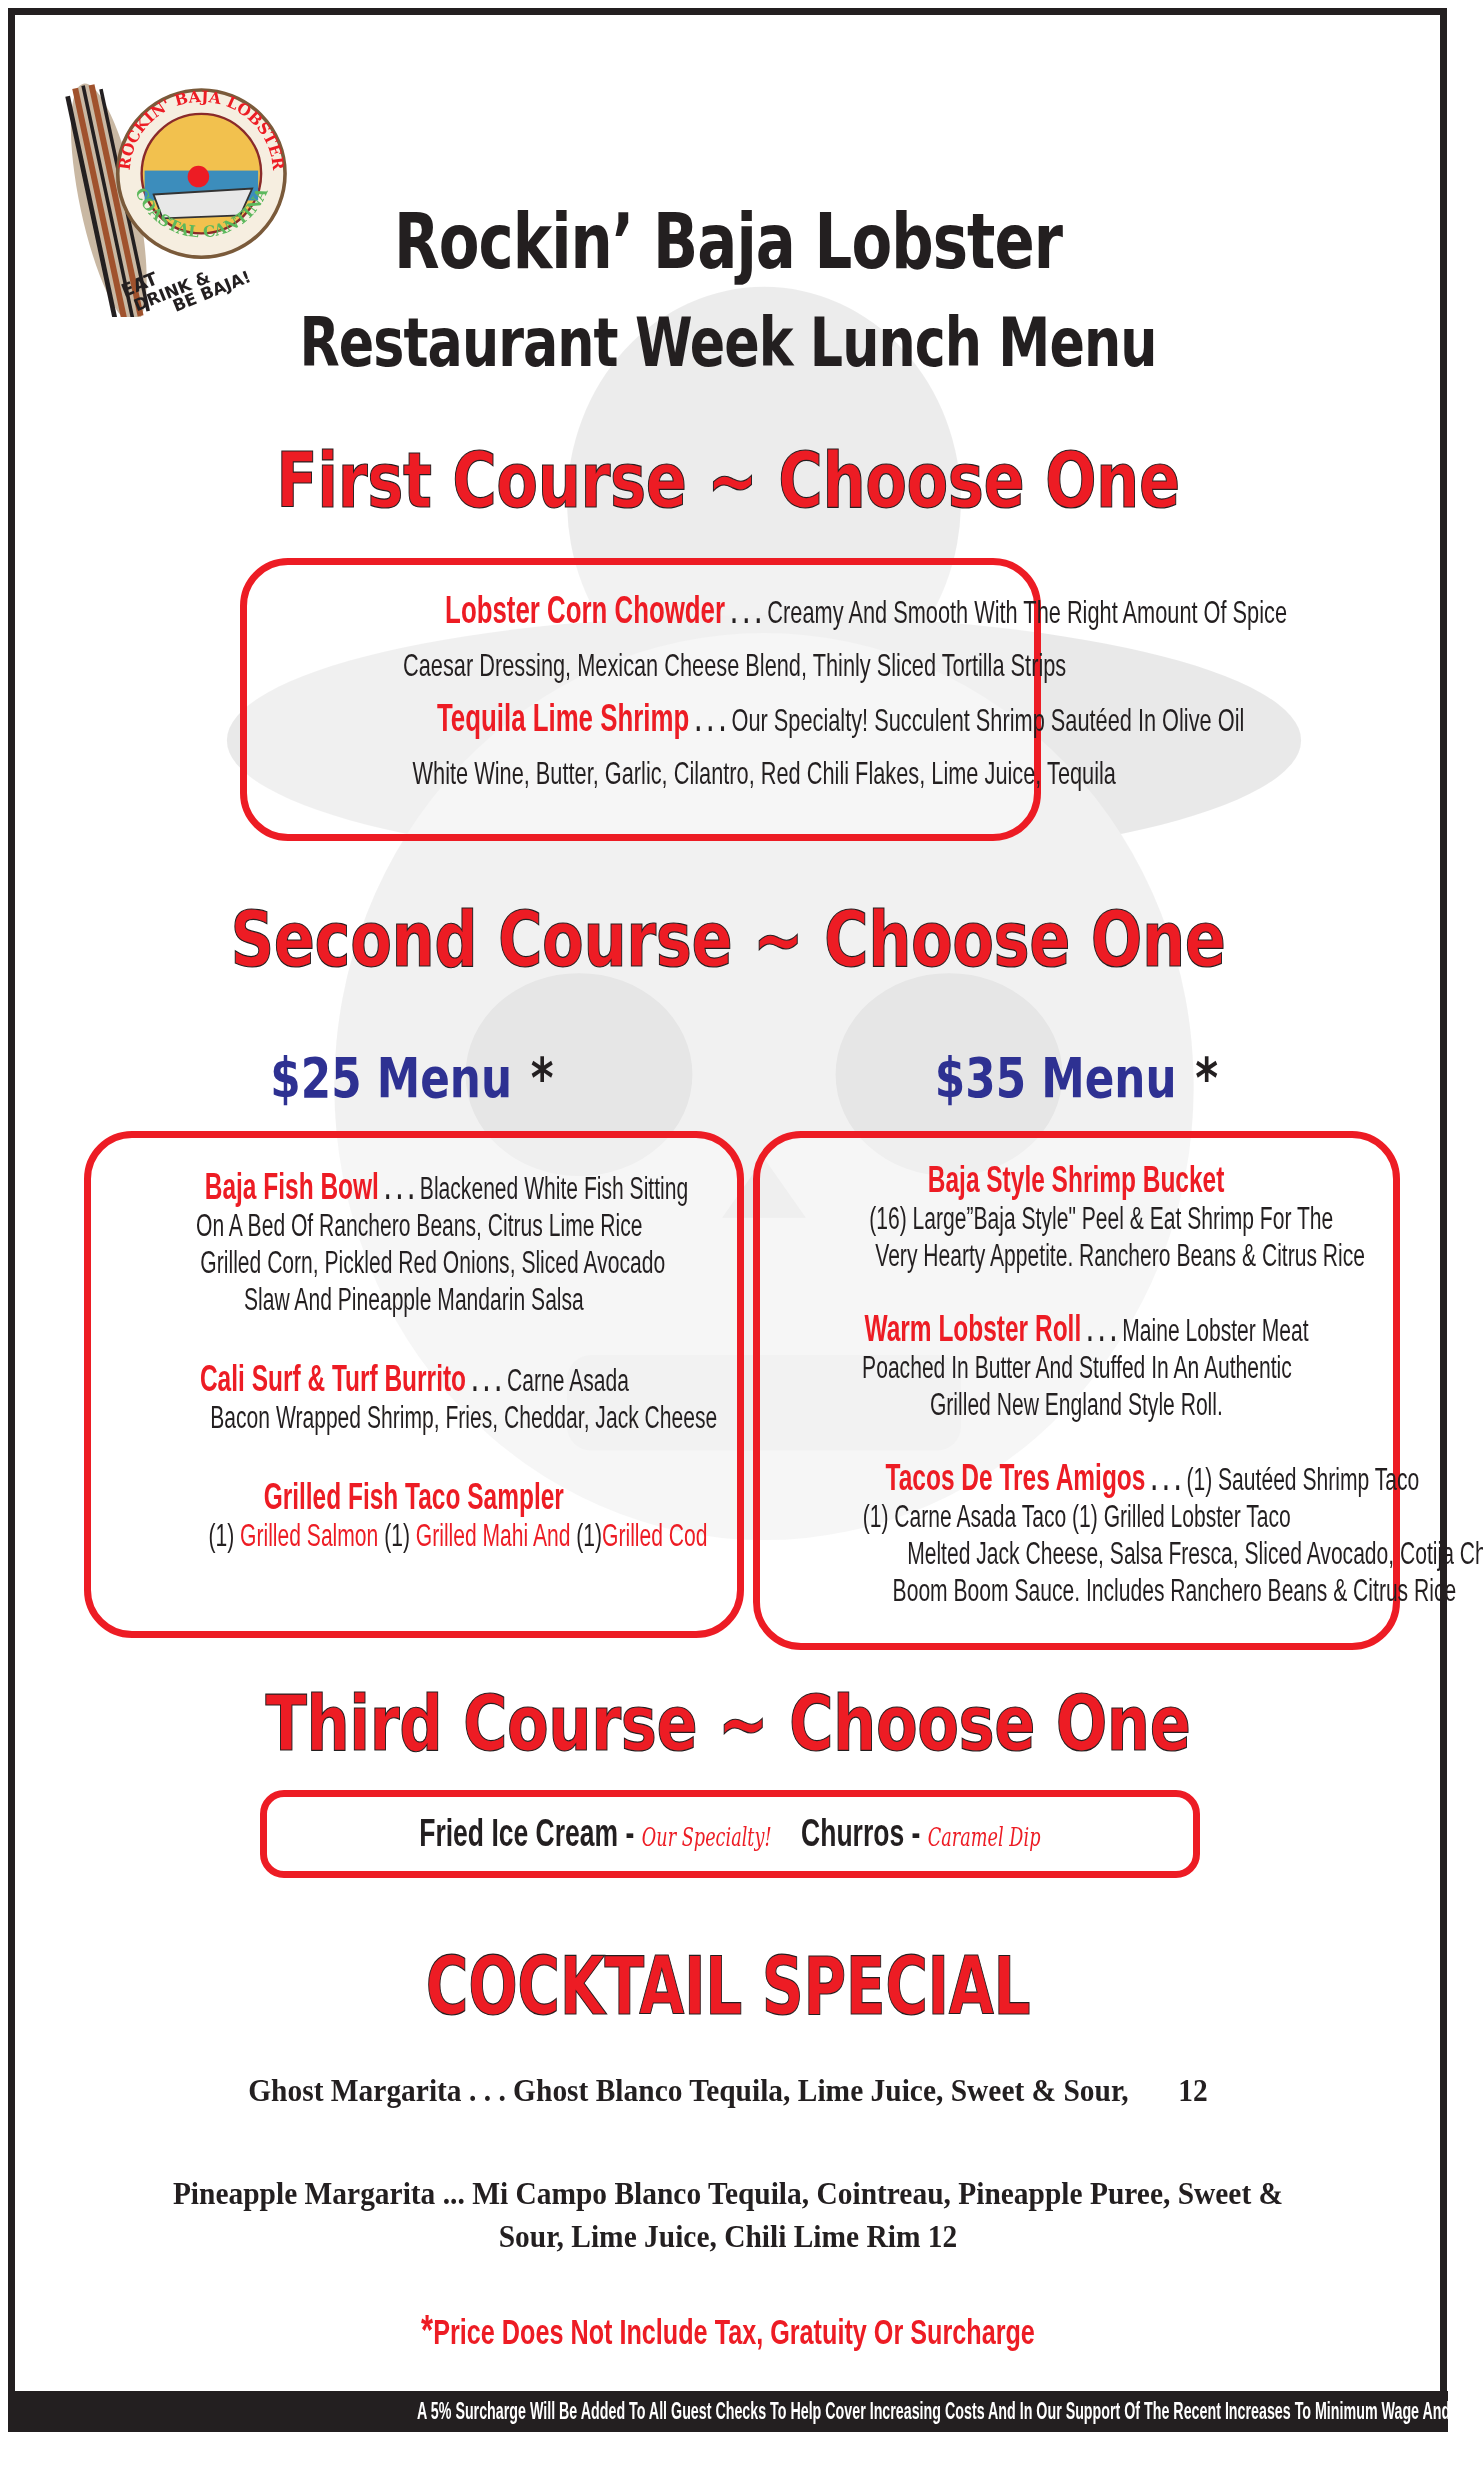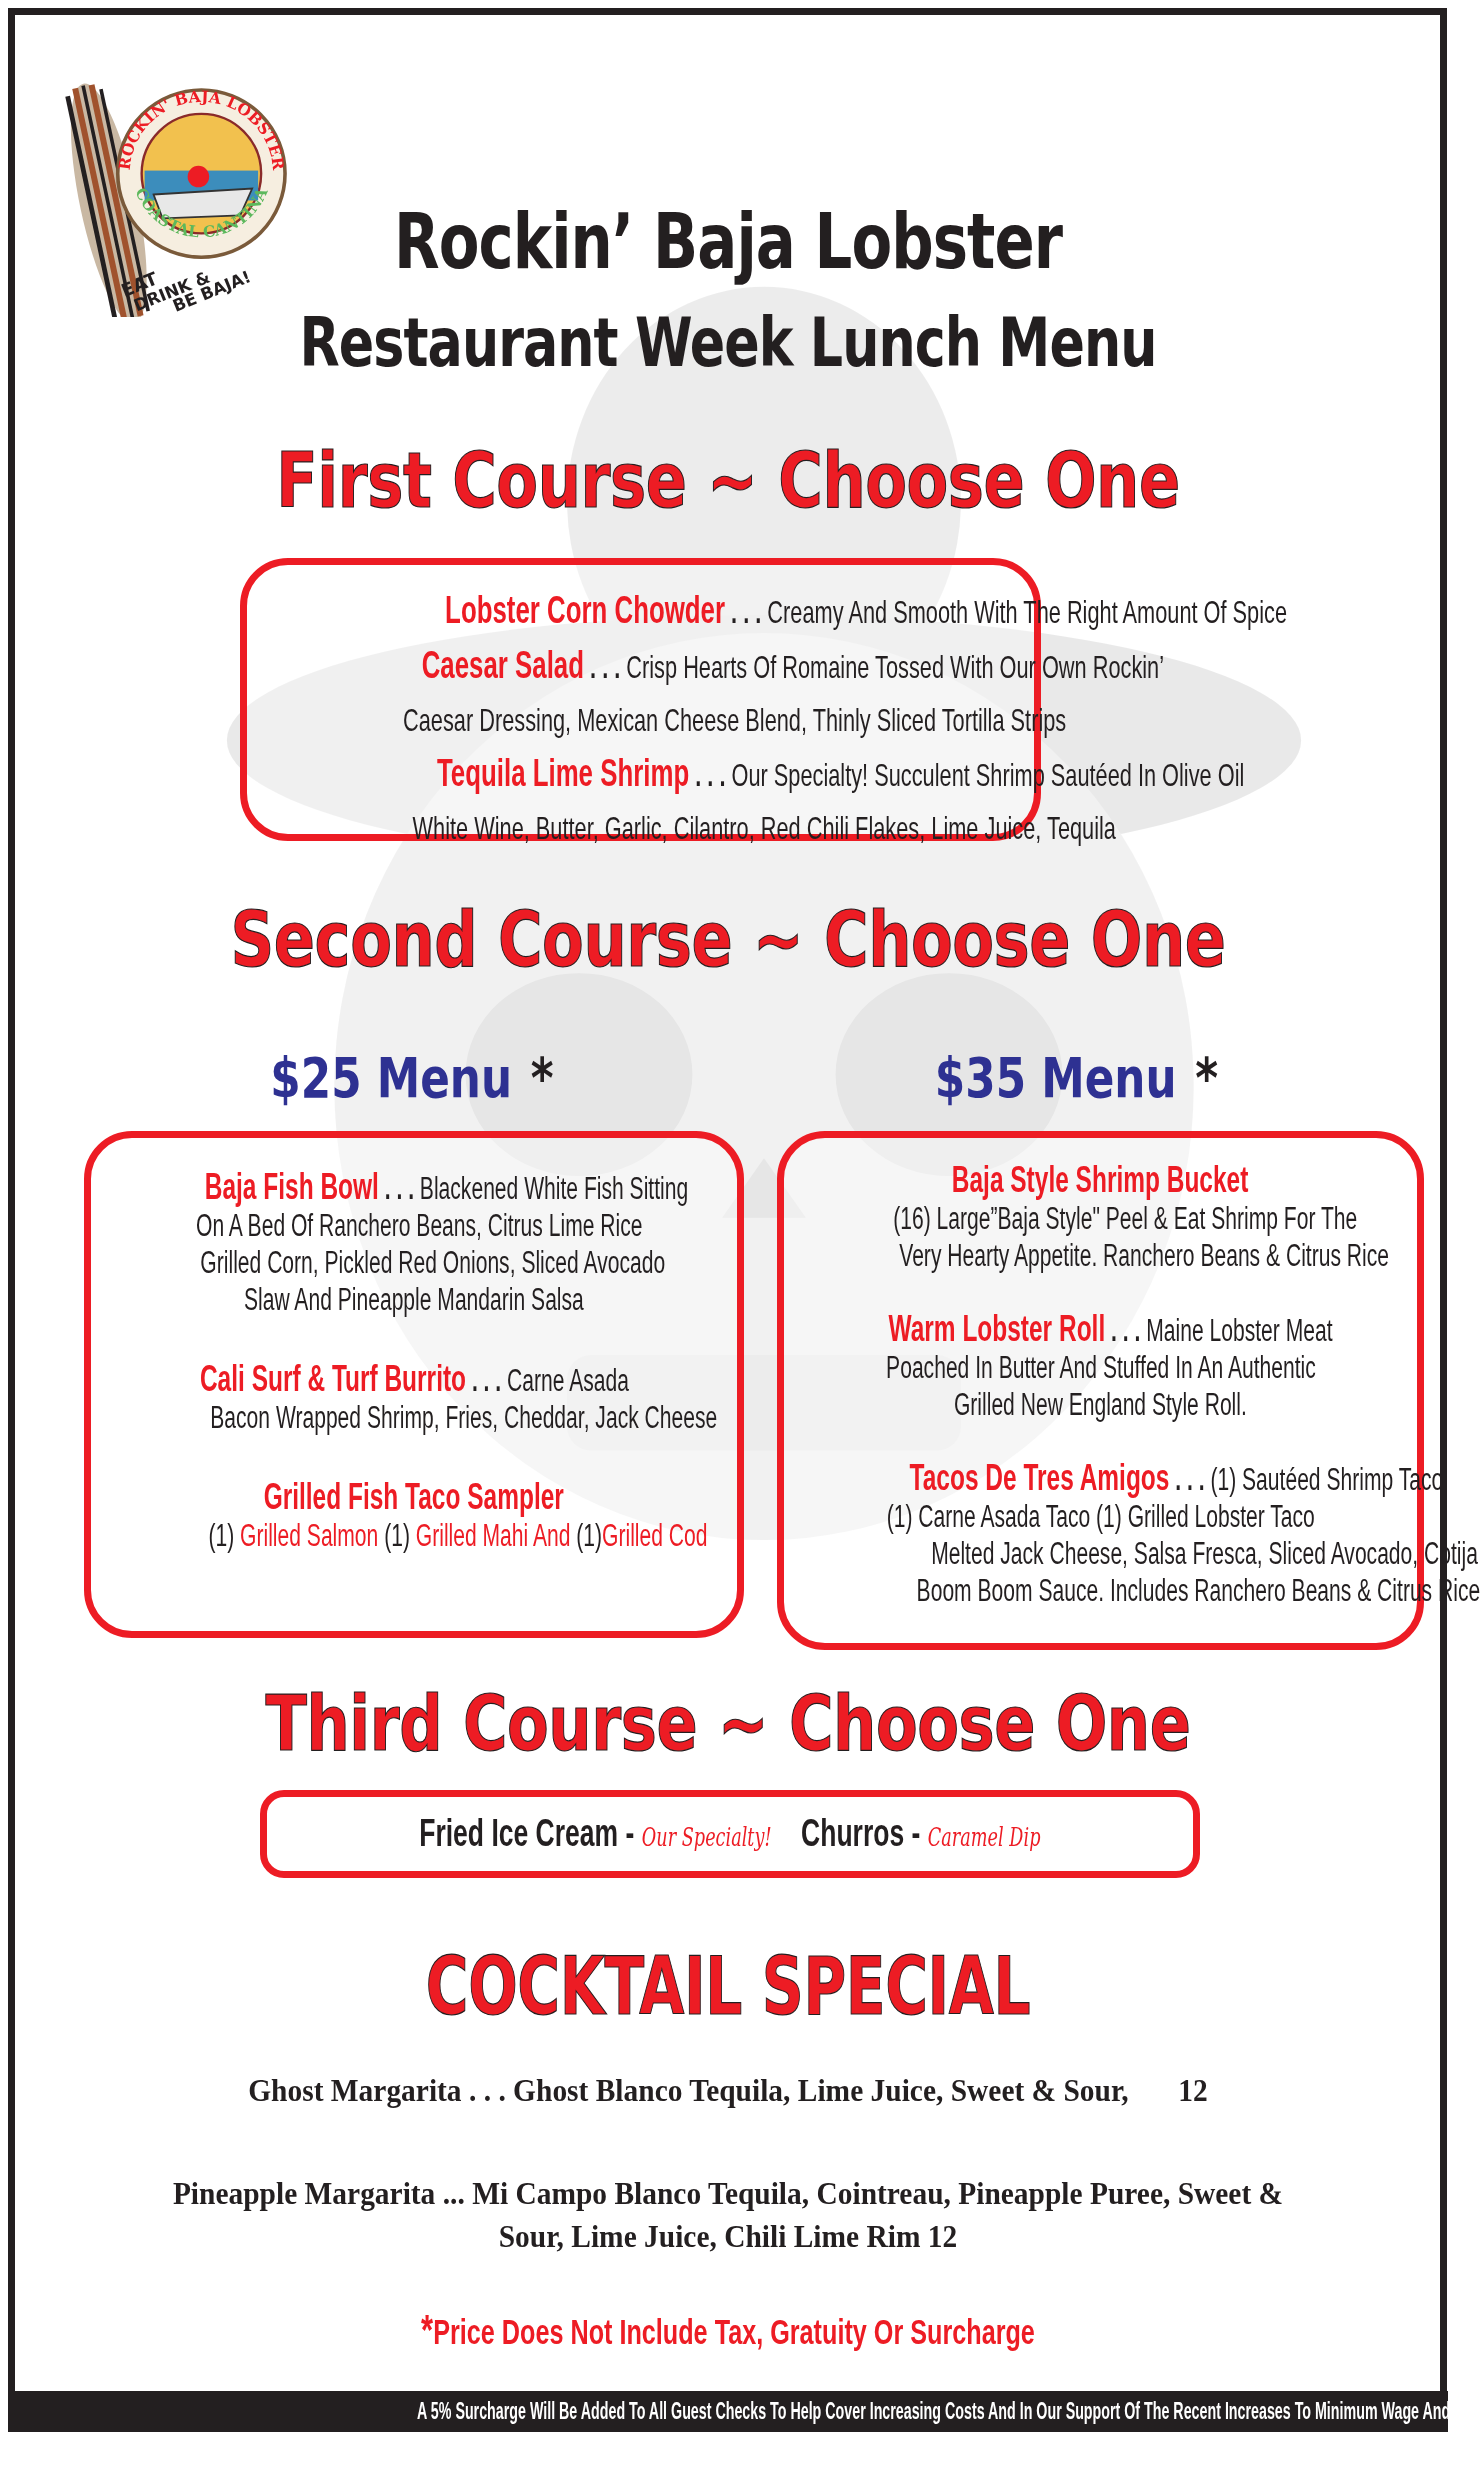--- a/index.html
+++ b/index.html
@@ -89,21 +89,20 @@
 </svg>
 
 <div class="abs center title title1">Rockin’ Baja Lobster</div>
 <div class="abs center title title2">Restaurant Week Lunch Menu</div>
 
 <div class="abs center course-heading ch1">First Course ~ Choose One</div>
 
 <div class="box fc" style="left:240px; top:558px; width:801px; height:283px;">
   <div class="box-inner" style="top:19px;">
     <div class="line dishline"><span class="cond"><span class="dish">Lobster Corn Chowder</span><span class="dots"> . . . </span><span class="desc">Creamy And Smooth With The Right Amount Of Spice</span></span></div>
-    <div class="line dishline"><span class="cond"><span class="dish">Caesar Salad</span><span class="dots"> . . . </span><span class="desc">Crisp Hearts Of Romaine Tossed With Our Own Rockin’</span></span></div>
     <div class="line"><span class="cond desc">Caesar Dressing, Mexican Cheese Blend, Thinly Sliced Tortilla Strips</span></div>
     <div class="line dishline"><span class="cond"><span class="dish">Tequila Lime Shrimp</span><span class="dots"> . . . </span><span class="desc">Our Specialty! Succulent Shrimp Sautéed In Olive Oil</span></span></div>
     <div class="line"><span class="cond desc">White Wine, Butter, Garlic, Cilantro, Red Chili Flakes, Lime Juice, Tequila</span></div>
   </div>
 </div>
 
 <div class="abs center course-heading ch2">Second Course ~ Choose One</div>
 
 <div class="abs menu-price" style="left:84px; width:656px; top:1045px; text-align:center;"><span>$25 Menu</span><span class="star">*</span></div>
 <div class="abs menu-price" style="left:753px; width:647px; top:1045px; text-align:center;"><span>$35 Menu</span><span class="star">*</span></div>
@@ -116,21 +115,21 @@
     <div class="line"><span class="cond desc">Slaw And Pineapple Mandarin Salsa</span></div>
     <div class="line" style="height:42px;"></div>
     <div class="line"><span class="cond"><span class="dish">Cali Surf &amp; Turf Burrito</span><span class="dots"> . . . </span><span class="desc">Carne Asada</span></span></div>
     <div class="line"><span class="cond desc">Bacon Wrapped Shrimp, Fries, Cheddar, Jack Cheese</span></div>
     <div class="line" style="height:42px;"></div>
     <div class="line"><span class="cond dish">Grilled Fish Taco Sampler</span></div>
     <div class="line"><span class="cond"><span class="desc">(1) </span><span class="red">Grilled Salmon</span><span class="desc"> (1) </span><span class="red">Grilled Mahi And</span><span class="desc"> (1)</span><span class="red">Grilled Cod</span></span></div>
   </div>
 </div>
 
-<div class="box sc" style="left:753px; top:1131px; width:647px; height:519px;margin-left:24px;">
+<div class="box sc" style="left:753px; top:1131px; width:647px; height:519px;">
   <div class="box-inner" style="top:23px;">
     <div class="line"><span class="cond dish">Baja Style Shrimp Bucket</span></div>
     <div class="line"><span class="cond desc">(16) Large”Baja Style" Peel &amp; Eat Shrimp For The</span></div>
     <div class="line"><span class="cond desc">Very Hearty Appetite. Ranchero Beans &amp; Citrus Rice</span></div>
     <div class="line" style="height:36px;"></div>
     <div class="line"><span class="cond"><span class="dish">Warm Lobster Roll</span><span class="dots"> . . . </span><span class="desc">Maine Lobster Meat</span></span></div>
     <div class="line"><span class="cond desc">Poached In Butter And Stuffed In An Authentic</span></div>
     <div class="line"><span class="cond desc">Grilled New England Style Roll.</span></div>
     <div class="line" style="height:36px;"></div>
     <div class="line"><span class="cond"><span class="dish">Tacos De Tres Amigos</span><span class="dots"> . . . </span><span class="desc">(1) Sautéed Shrimp Taco</span></span></div>

